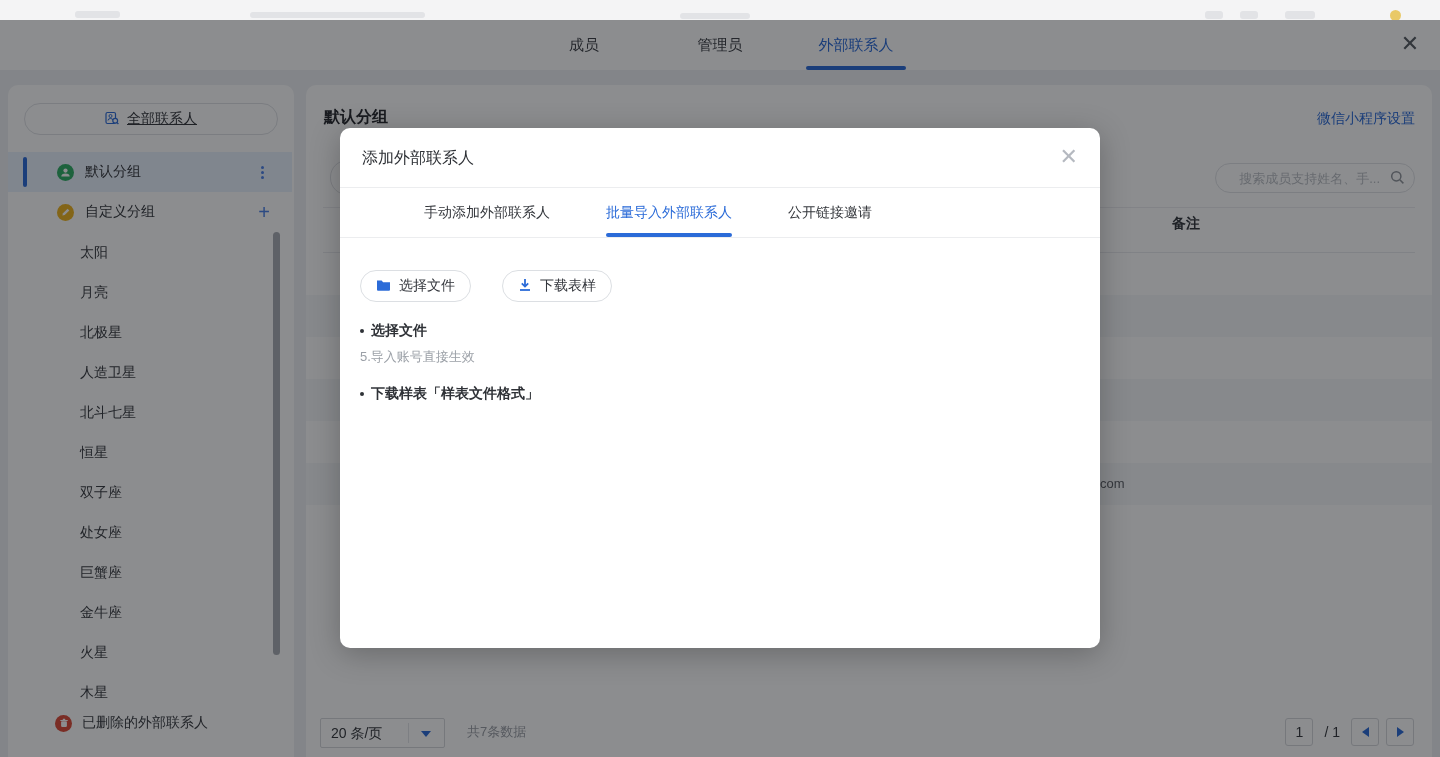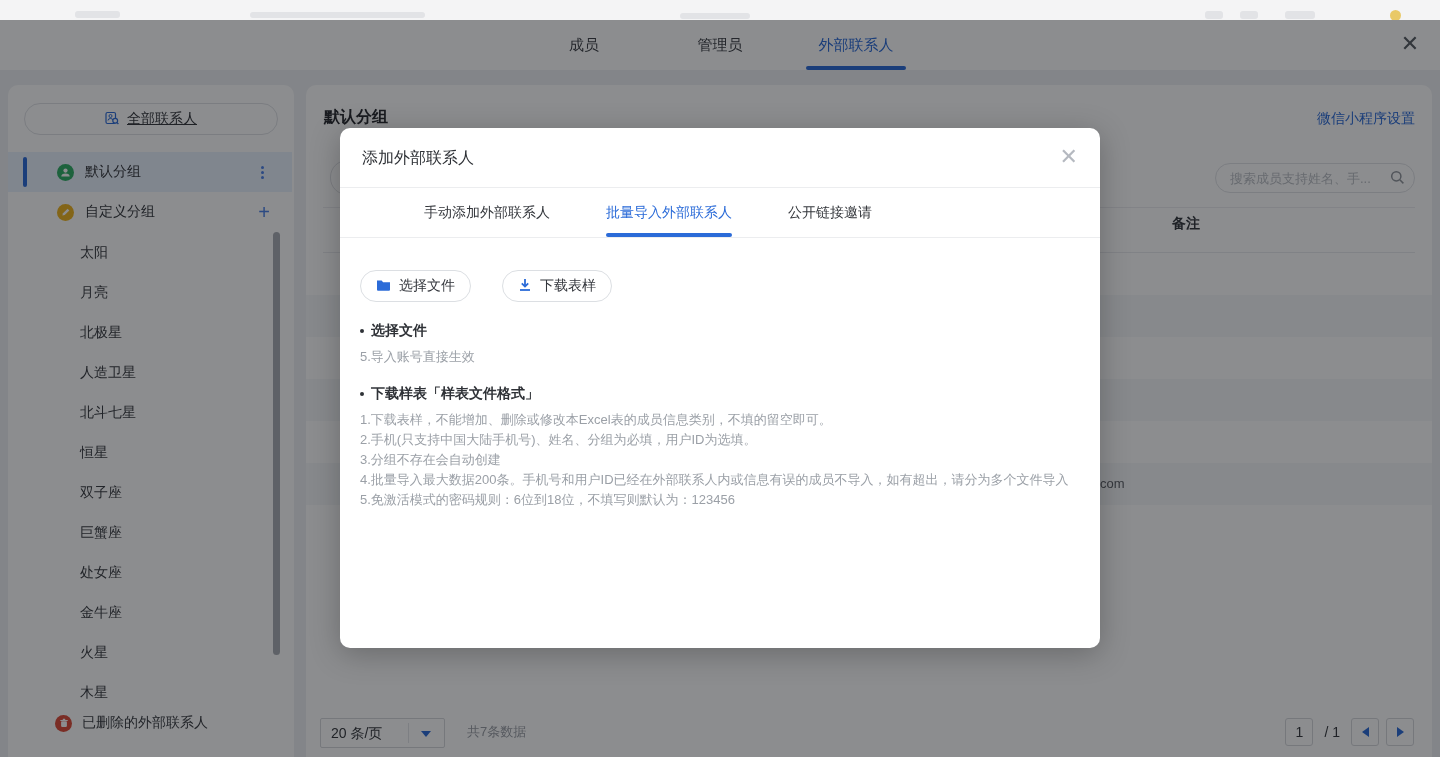--- a/index.html
+++ b/index.html
@@ -50,21 +50,21 @@
   
   .main-card{position:absolute;left:306px;top:15px;right:8px;bottom:0;background:#fff;
              border-radius:10px 10px 0 0;}
   .mc-title{position:absolute;left:18px;top:22px;font-size:16px;font-weight:bold;color:#27292e;}
   .mc-link{position:absolute;right:17px;top:25px;font-size:14px;color:#2b6bd8;cursor:pointer;}
   .ghost-pill{position:absolute;left:24px;top:75px;width:42px;height:33px;border:1px solid #dfe1e5;
               border-radius:17px;background:#fff;}
   .search-wrap{position:absolute;right:17px;top:78px;width:198px;height:28px;border:1px solid #e0e2e6;
                border-radius:15px;background:#fff;}
   .search-wrap input{border:0;outline:0;background:transparent;position:absolute;left:12px;top:1px;
-               width:150px;height:24px;font-size:13px;color:#0f766e;font-family:inherit;}
+               width:150px;height:24px;font-size:13px;color:#0f766e;font-family:inherit;text-align:right;}
   .search-wrap input::placeholder{color:#b9bdc3;}
   .search-ic{position:absolute;right:9px;top:6px;cursor:pointer;}
   .mc-divider{position:absolute;left:17px;right:17px;top:122px;height:1px;background:#ecedf0;}
   .th-remark{position:absolute;left:866px;top:130px;font-size:14px;font-weight:bold;color:#32363c;}
   .th-divider{position:absolute;left:17px;right:17px;top:167px;height:1px;background:#e9ebee;}
   .zebra{position:absolute;left:0;right:0;height:42px;}
   .zebra.dark{background:#f5f7f9;}
   .cell-frag{position:absolute;left:794px;top:378px;height:42px;line-height:42px;font-size:13px;color:#5d6167;}
 
   .page-size{position:absolute;left:14px;top:633px;width:123px;height:28px;border:1px solid #d6d8db;
@@ -181,23 +181,23 @@
           <div class="side-item">北极星</div>
 
           <div class="side-item">人造卫星</div>
 
           <div class="side-item">北斗七星</div>
 
           <div class="side-item">恒星</div>
 
           <div class="side-item">双子座</div>
 
+          <div class="side-item">处女座</div>
+
           <div class="side-item">巨蟹座</div>
-
-          <div class="side-item">处女座</div>
 
           <div class="side-item">金牛座</div>
 
           <div class="side-item">火星</div>
 
           <div class="side-item">木星</div>
         </div>
 
       <div class="side-scroll"></div>
 
@@ -306,22 +306,14 @@
     </div>
     <div class="m-lines">
 
     <div class="m-line">5.导入账号直接生效</div>
       </div>
 
     <div class="m-sec-h second">
       <span class="dot"></span>
       <span>下载样表「样表文件格式」</span>
     </div>
-    <div class="m-lines">
-
-    <div class="m-line">1.下载表样，不能增加、删除或修改本Excel表的成员信息类别，不填的留空即可。</div>
-        <div class="m-line">2.手机(只支持中国大陆手机号)、姓名、分组为必填，用户ID为选填。</div>
-        <div class="m-line">3.分组不存在会自动创建</div>
-        <div class="m-line">4.批量导入最大数据200条。手机号和用户ID已经在外部联系人内或信息有误的成员不导入，如有超出，请分为多个文件导入</div>
-        <div class="m-line">5.免激活模式的密码规则：6位到18位，不填写则默认为：123456</div>
-      </div>
   </div>
 </div>
 
 </body></html>

